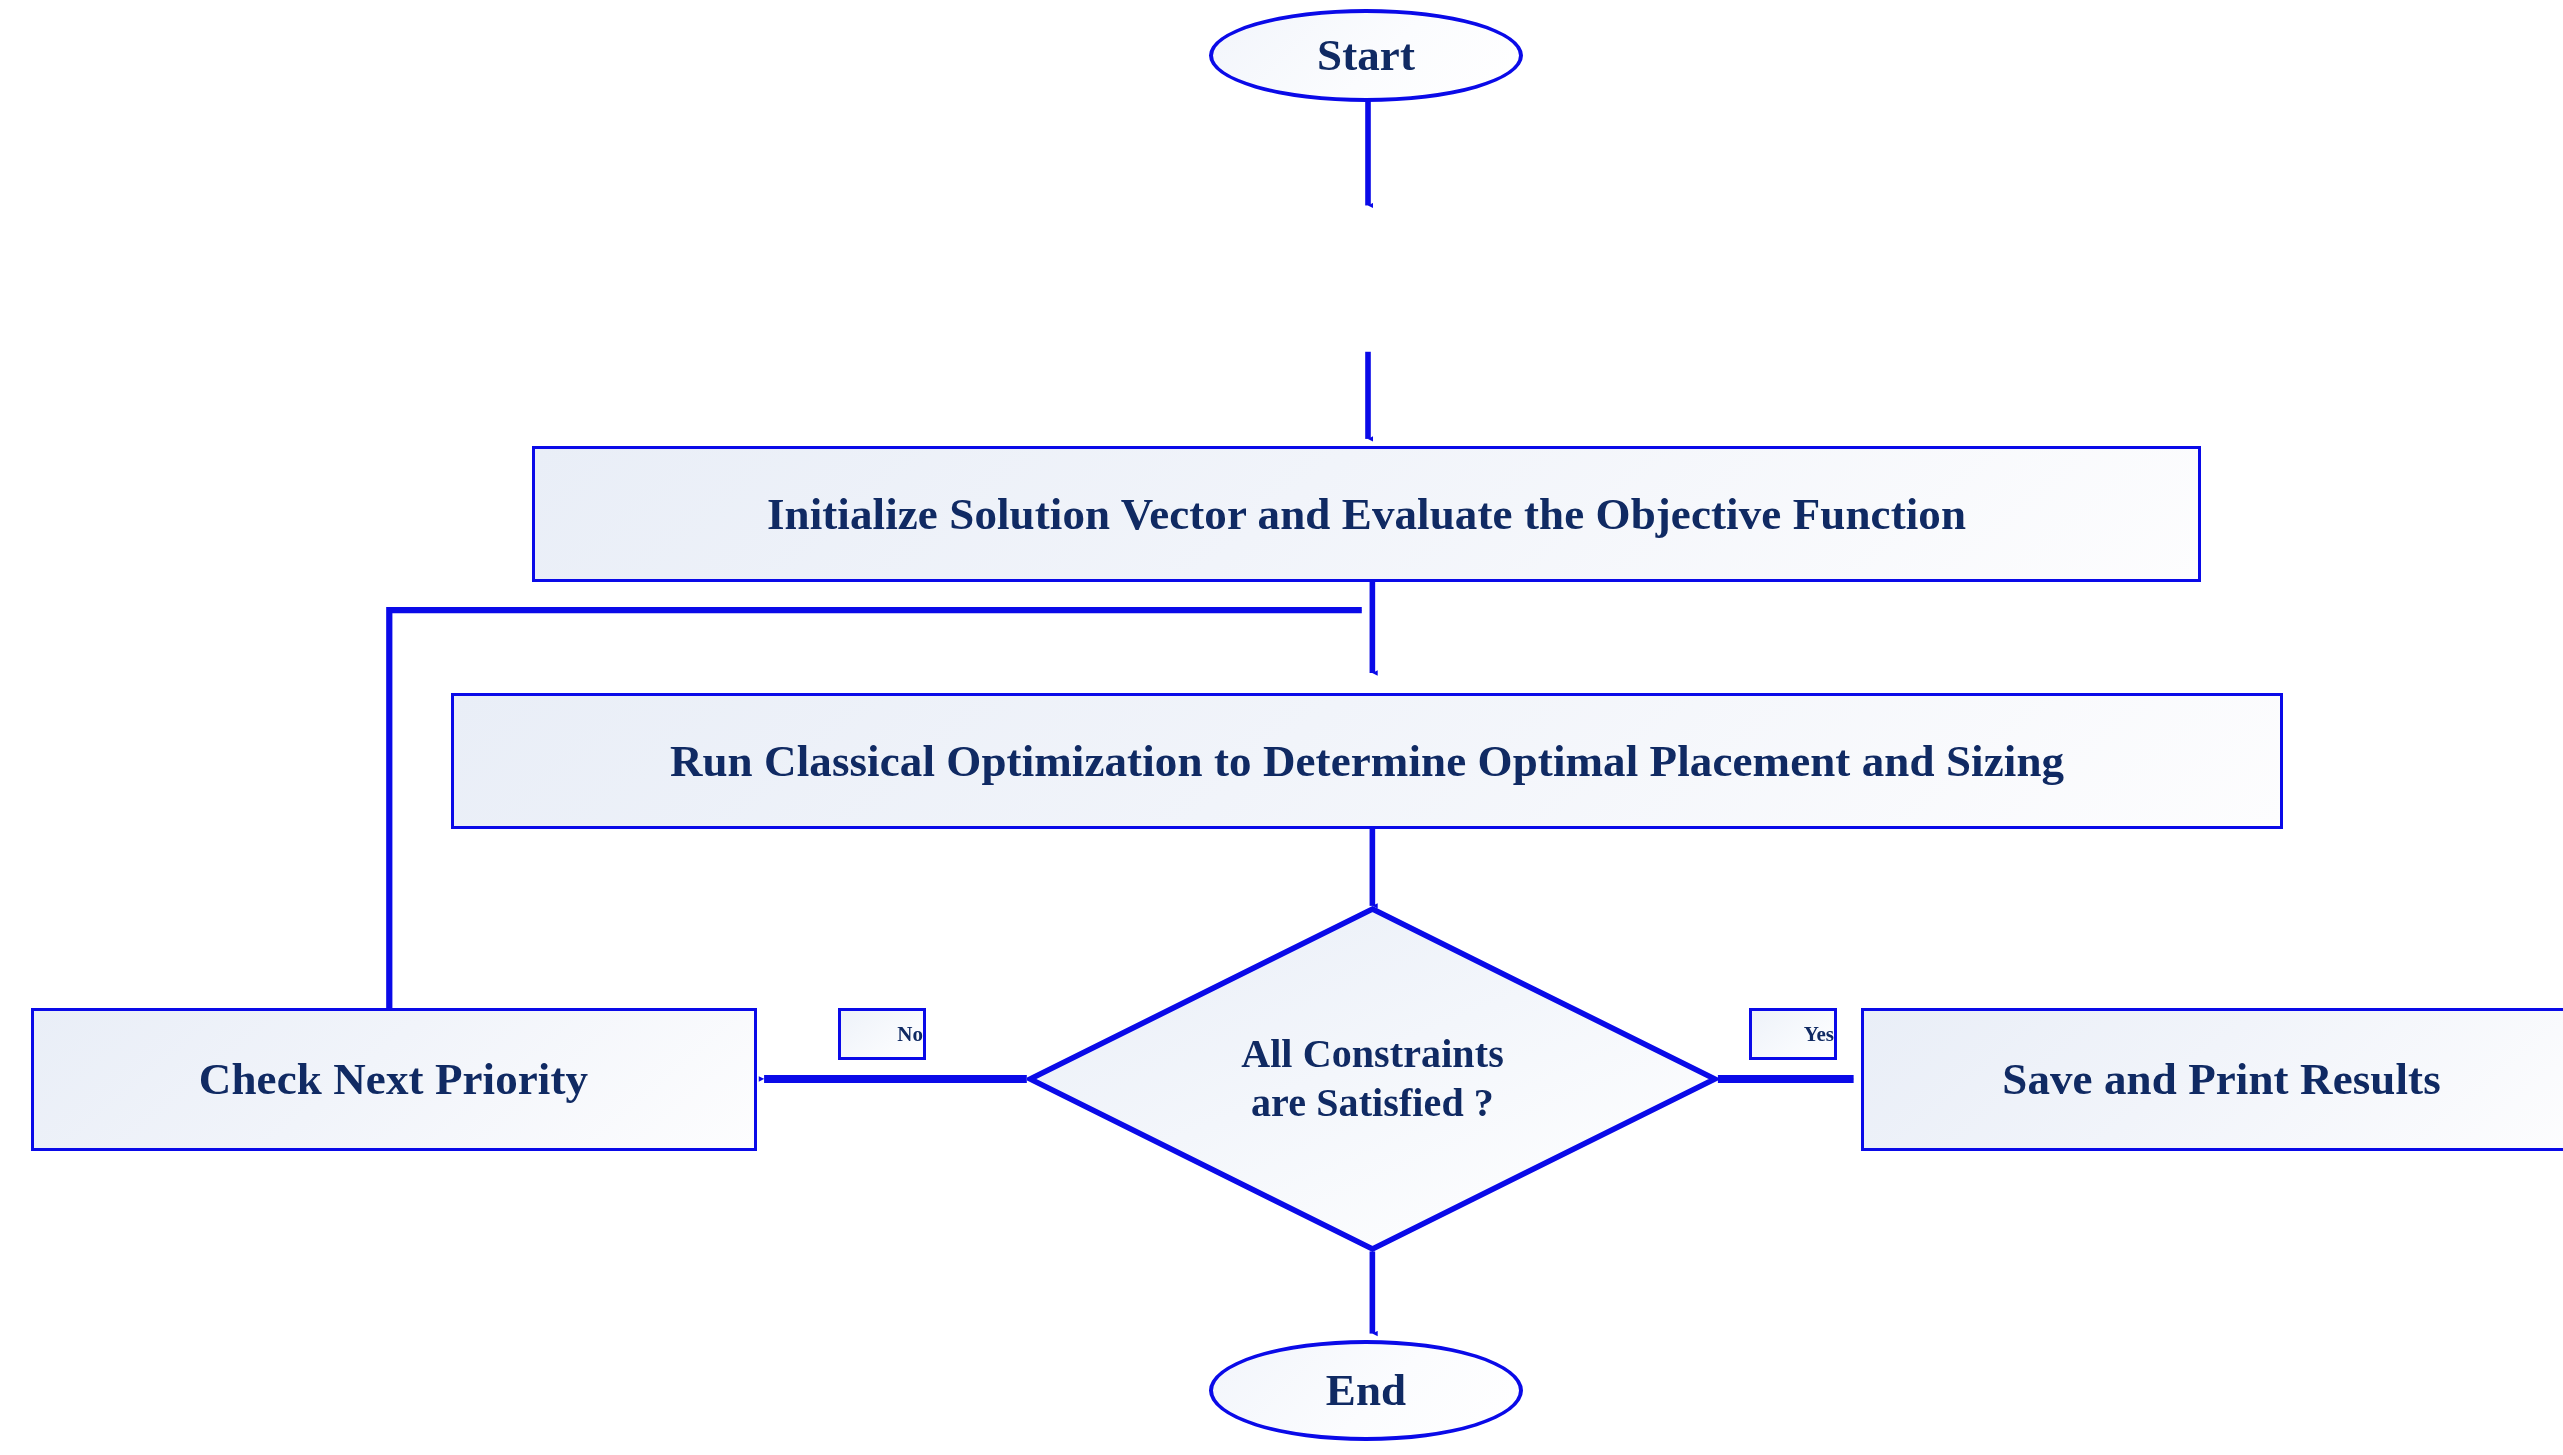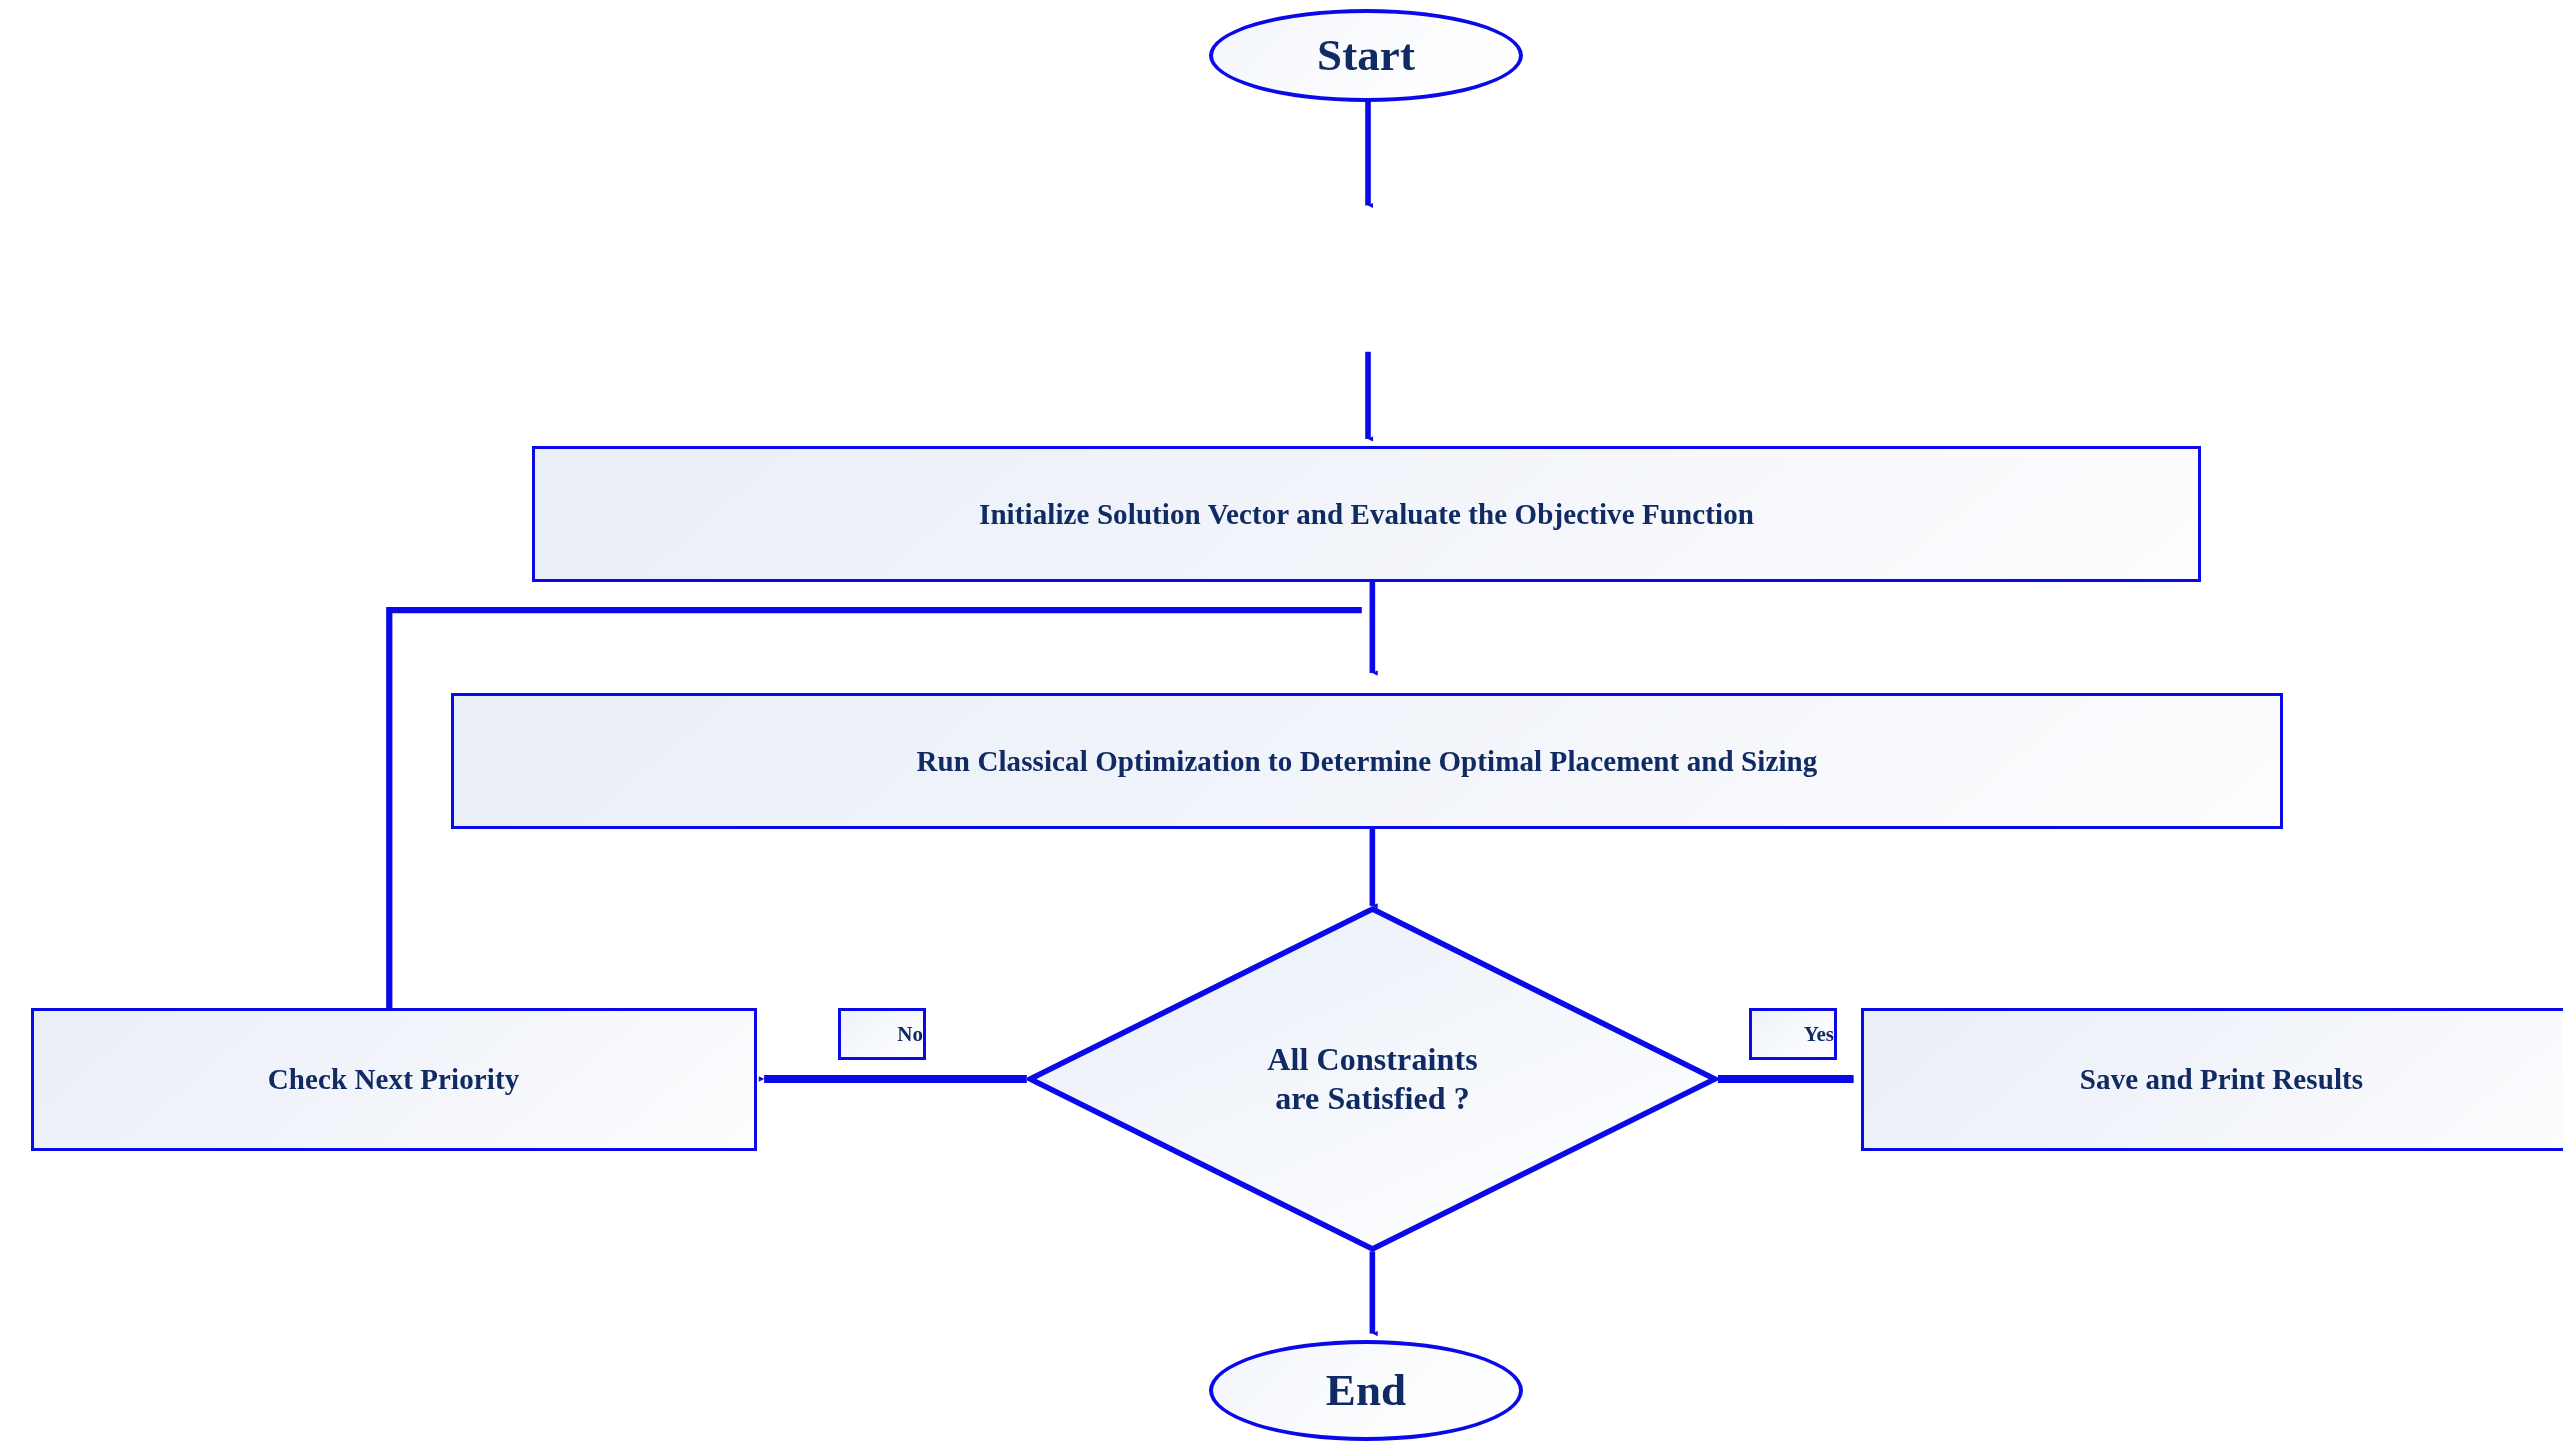--- a/index.html
+++ b/index.html
@@ -51,27 +51,27 @@
   .node-rounded {
     border: 4.4px solid #0a0ae8;
     border-radius: 70px;
     background: linear-gradient(135deg, #eef2f9 0%, #f7f9fc 55%, #ffffff 100%);
     font-size: 45px;
   }
   
   .node-rect {
     border: 3.7px solid #0a0ae8;
     background: linear-gradient(140deg, #e9eef7 0%, #f1f4fa 45%, #fdfdfe 100%);
-    font-size: 29px;
+    font-size: 45px;
   }
   
   .node-diamond {
     background: transparent;
     border: none;
-    font-size: 32px;
+    font-size: 40px;
   }
   .node-diamond .diamond-shape {
     position: absolute;
     left: 0; top: 0;
     width: 100%; height: 100%;
     z-index: 0;
   }
   .node-diamond .diamond-label {
     position: relative;
     z-index: 1;

